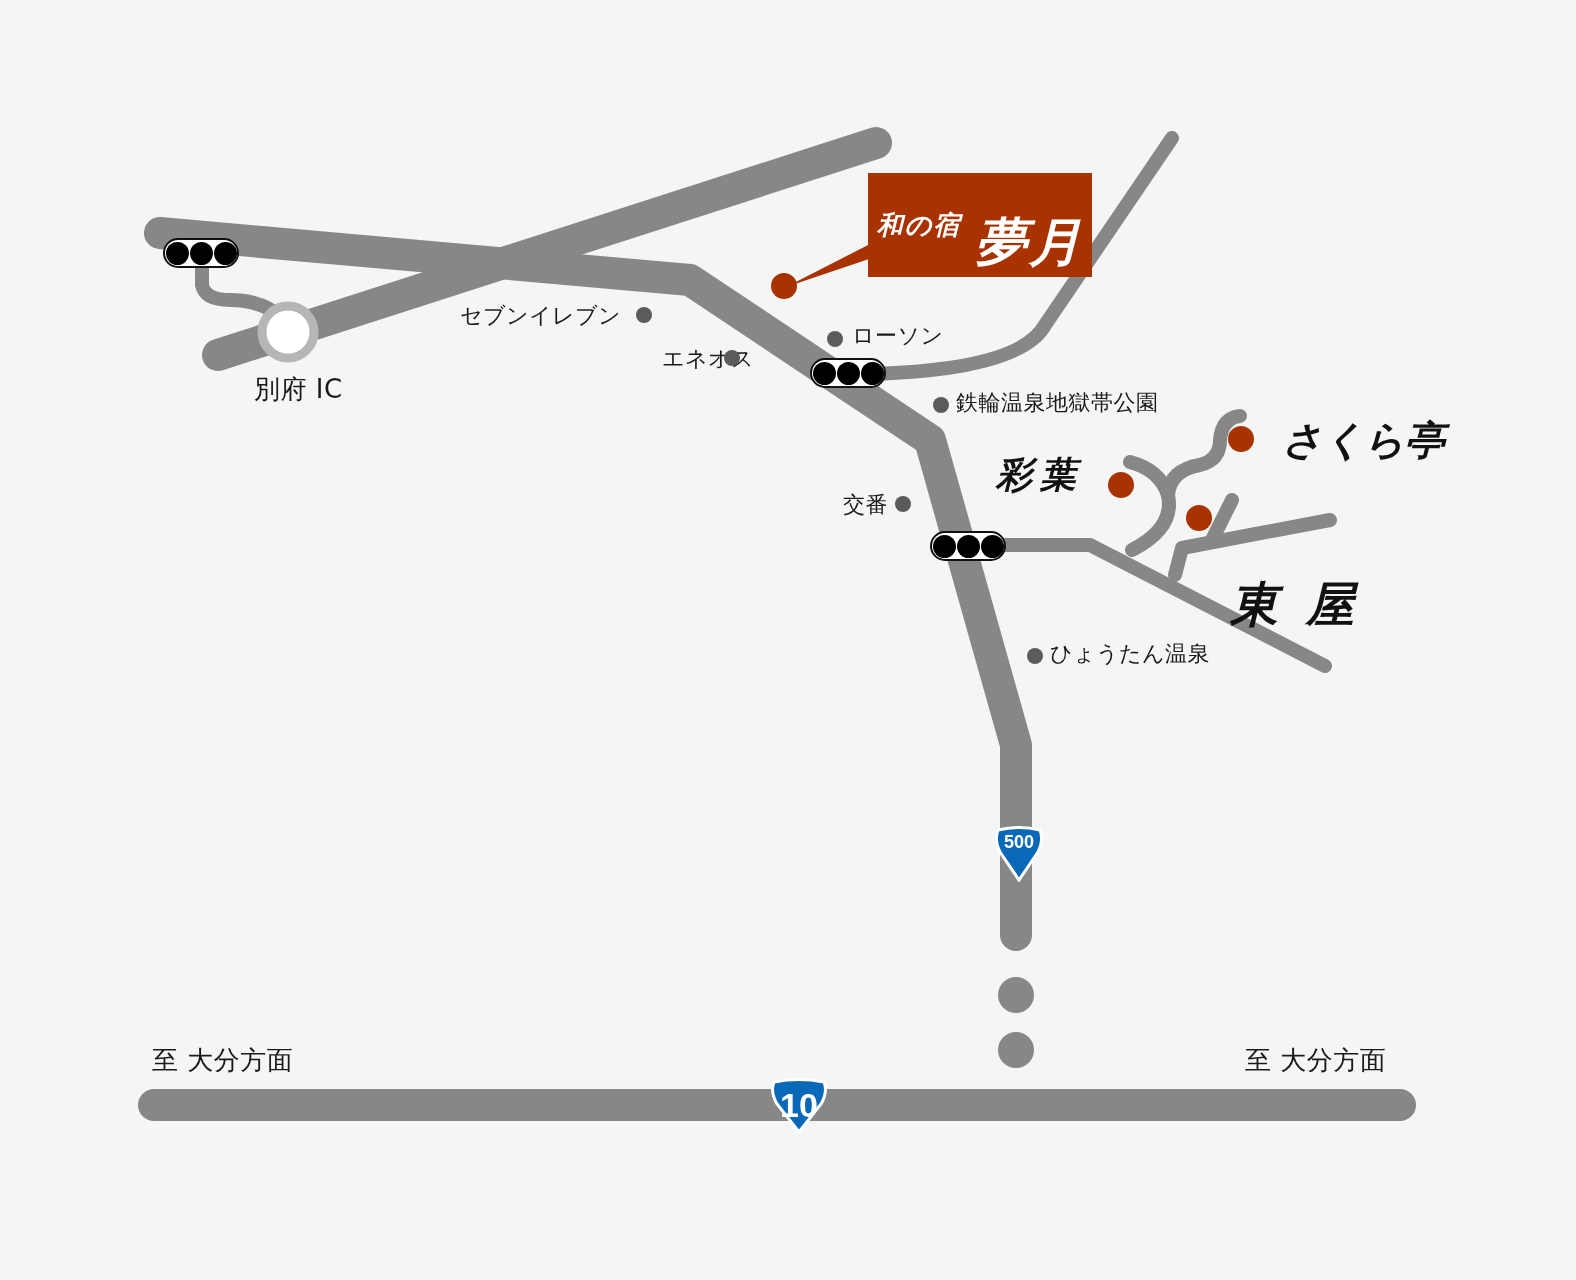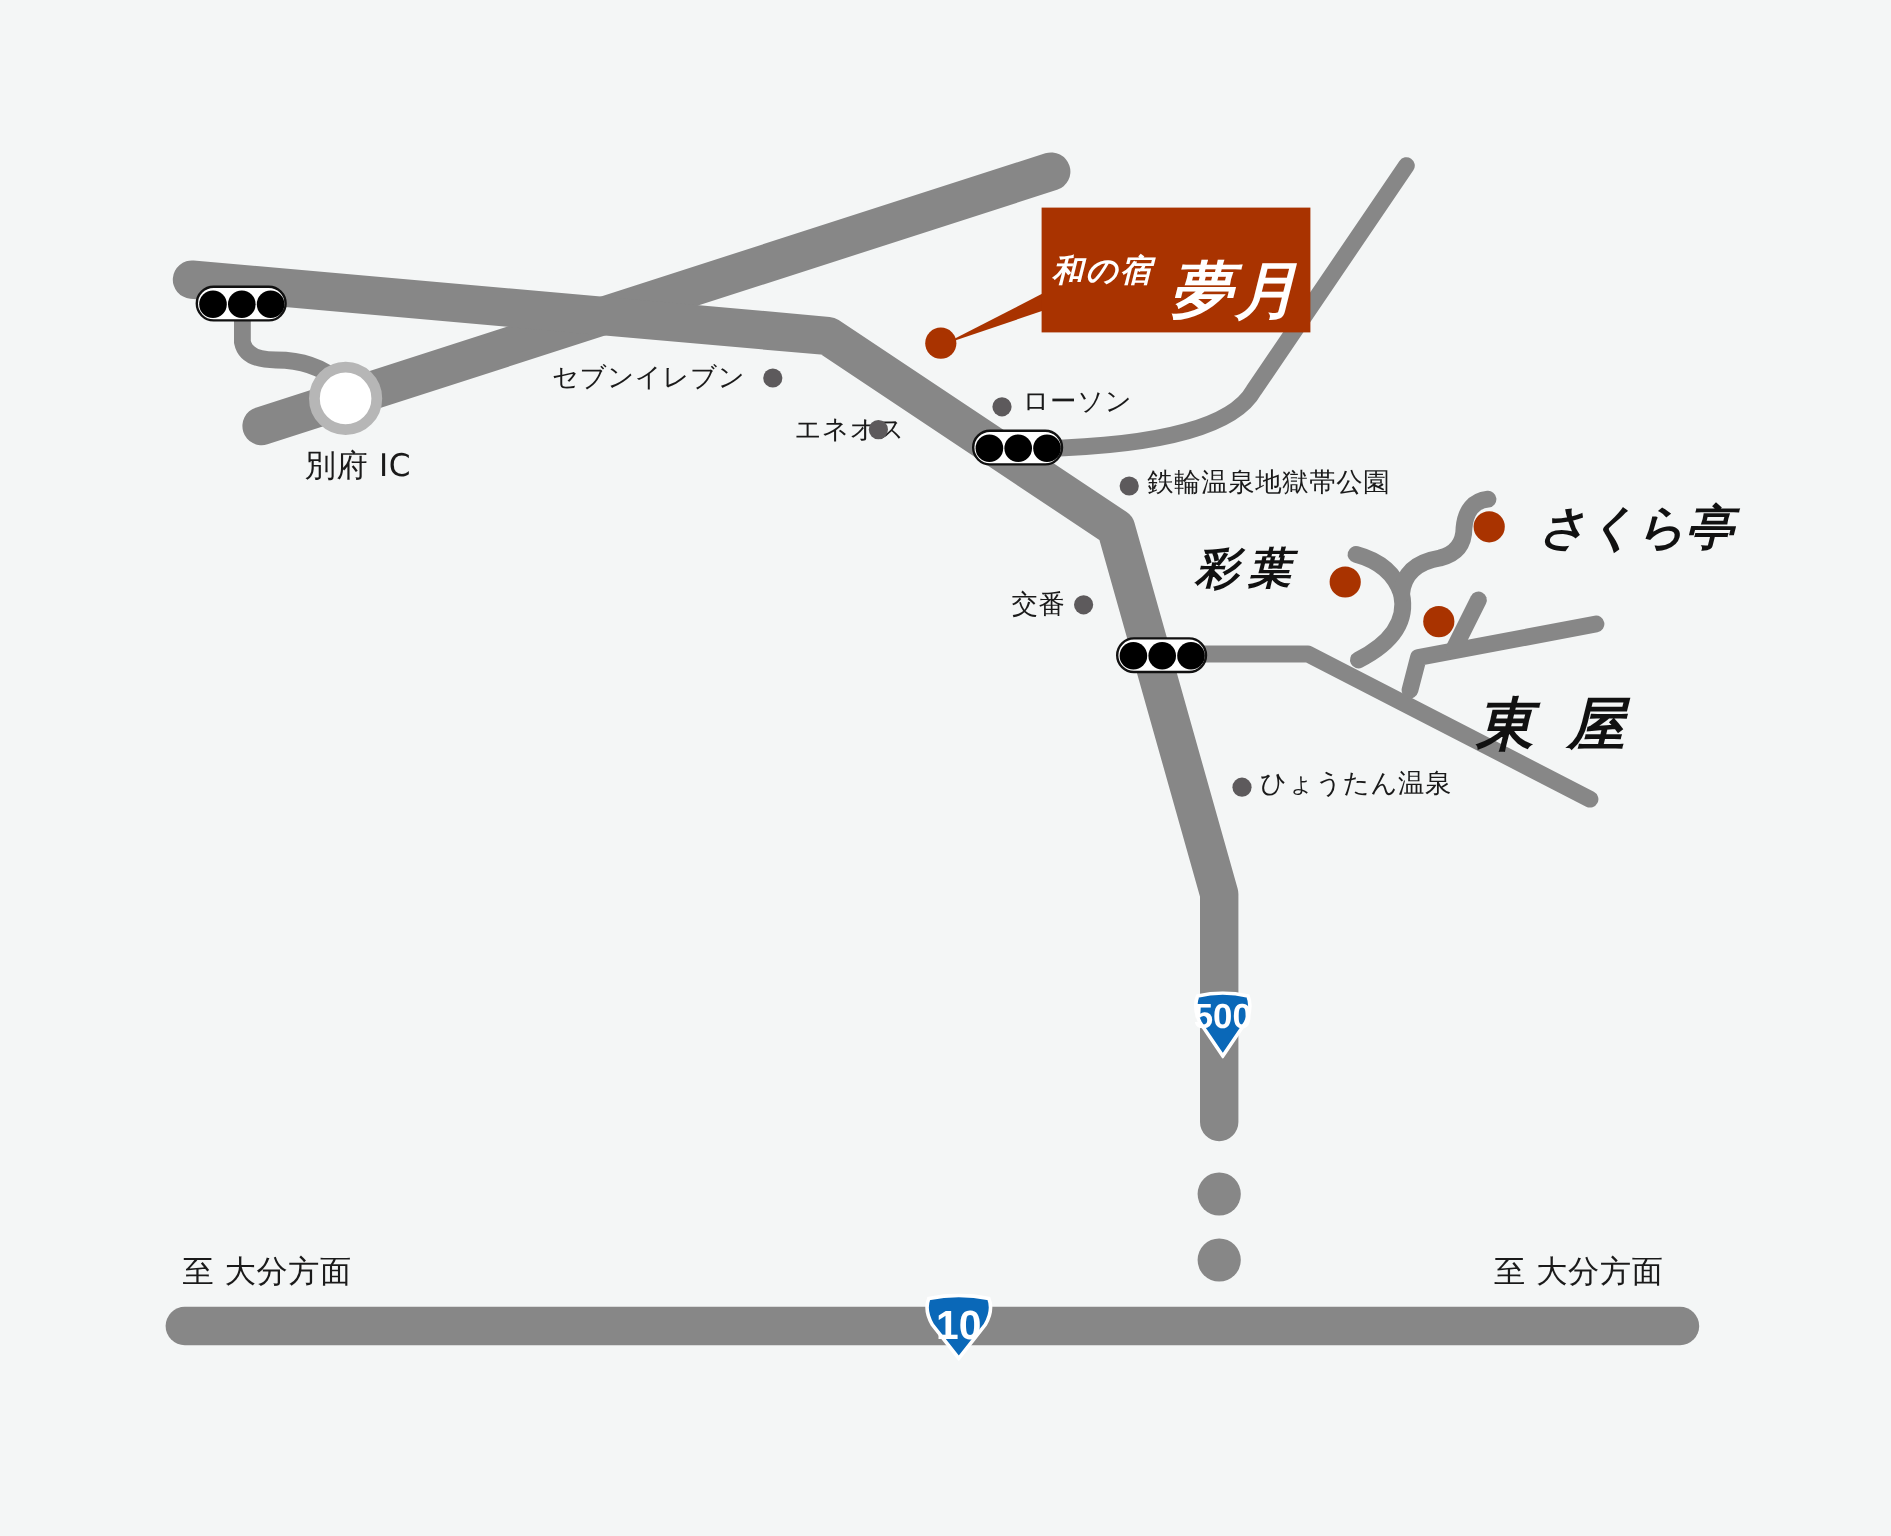--- a/index.html
+++ b/index.html
@@ -98,21 +98,21 @@
 <div class="inn-dot" style="left:1228px;top:426px;"></div>
 <div class="callig" style="left:1262px;top:420px;font-size:40px;margin-left:20px;">さくら亭</div>
 
 <div class="inn-dot" style="left:1186px;top:505px;"></div>
 <div class="callig" style="left:1230px;top:556px;font-size:48px;letter-spacing:28px;margin-top:24px;">東屋</div>
 
 <div class="shield" style="left:994px;top:826px;width:50px;height:56px;">
   <svg width="50" height="56" viewBox="0 0 50 56">
     <path d="M4 4 Q25 -1 46 4 Q50 14 44 26 L25 54 L6 26 Q0 14 4 4 Z" fill="#0a68b8" stroke="#ffffff" stroke-width="3"></path>
   </svg>
-  <div class="num" style="top:6px;font-size:29px;">500</div>
+  <div class="num" style="top:6px;font-size:18px;">500</div>
 </div>
 
 <div class="shield" style="left:770px;top:1078px;width:58px;height:56px;">
   <svg width="58" height="56" viewBox="0 0 58 56">
     <path d="M4 4 Q29 -1 54 4 Q58 14 51 26 L29 54 L7 26 Q0 14 4 4 Z" fill="#0a68b8" stroke="#ffffff" stroke-width="3"></path>
   </svg>
   <div class="num" style="top:8px;font-size:34px;">10</div>
 </div>
 
 <div class="label big" style="left:152px;top:1047px;">至 大分方面</div>

